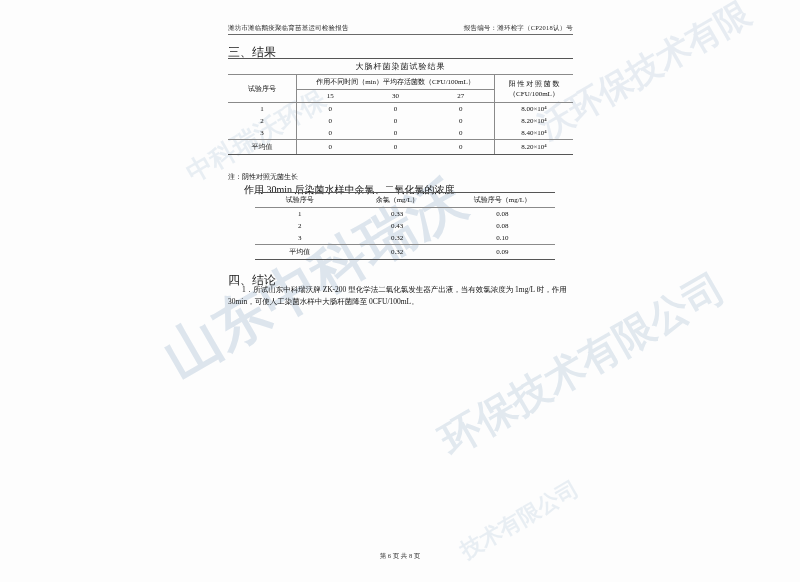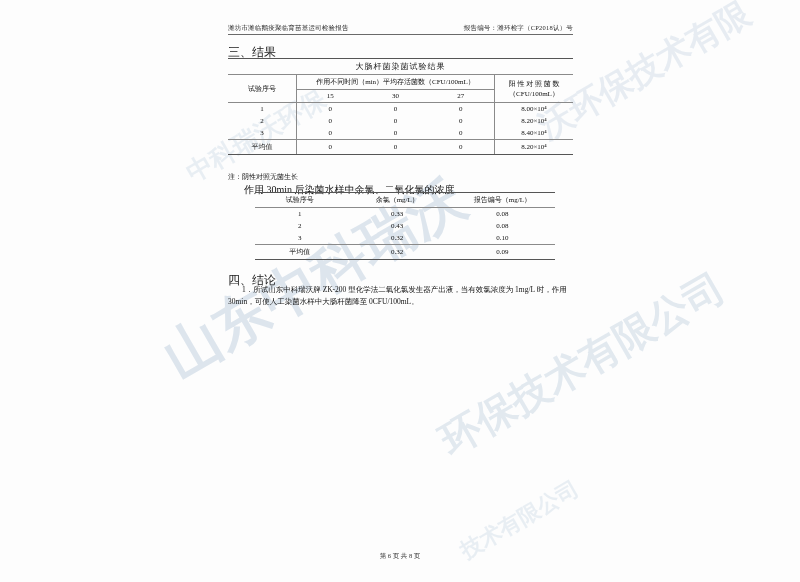--- a/index.html
+++ b/index.html
@@ -207,21 +207,21 @@
       </table>
 
     <div class="note">注：阴性对照无菌生长</div>
     <div class="subnote">作用 30min 后染菌水样中余氯、二氧化氯的浓度</div>
 
     <table class="tb t2">
       <tbody>
           <tr class="bt-top thin">
         <td style="width:90px">试验序号</td>
         <td style="width:105px">余氯（mg/L）</td>
-        <td style="width:105px">报告编号（mg/L）</td>
+        <td style="width:105px">试验序号（mg/L）</td>
       </tr>
       <tr>
         <td>1</td>
         <td>0.33</td>
         <td>0.08</td>
       </tr>
       <tr>
         <td>2</td>
         <td>0.43</td>
         <td>0.08</td>

